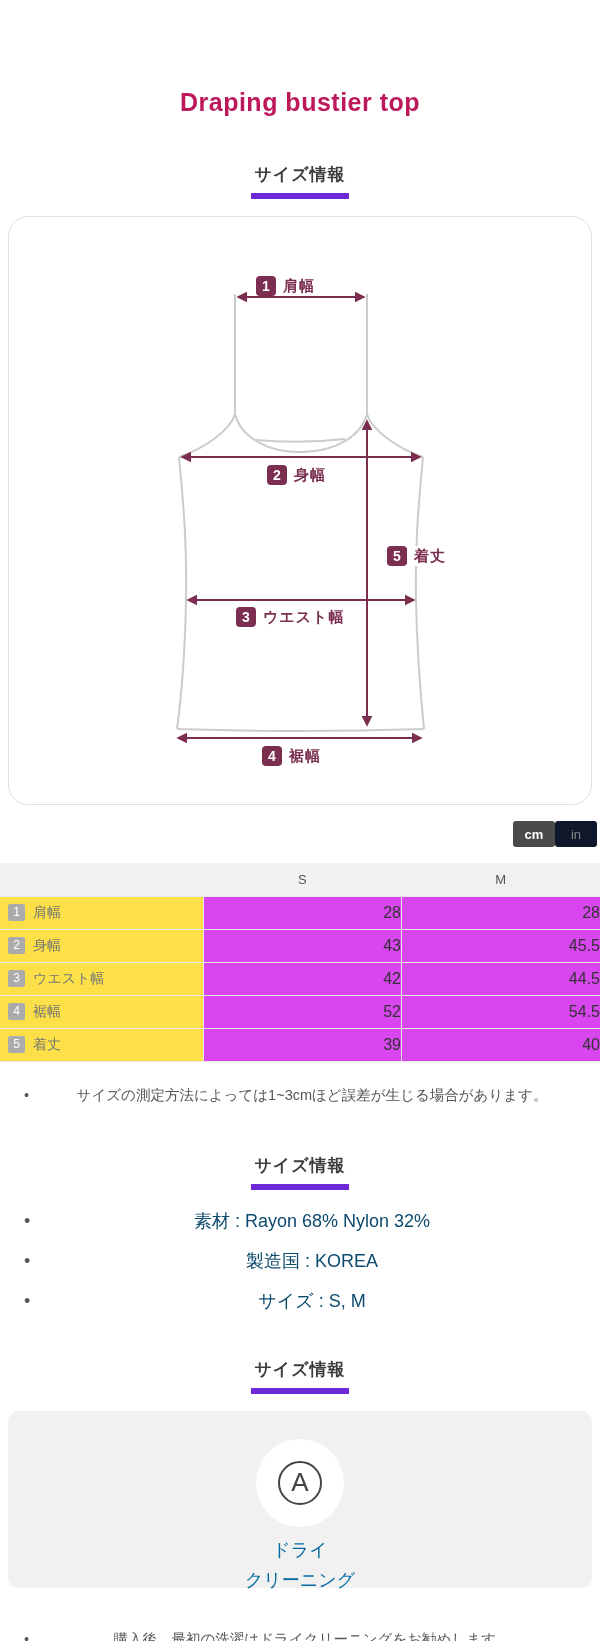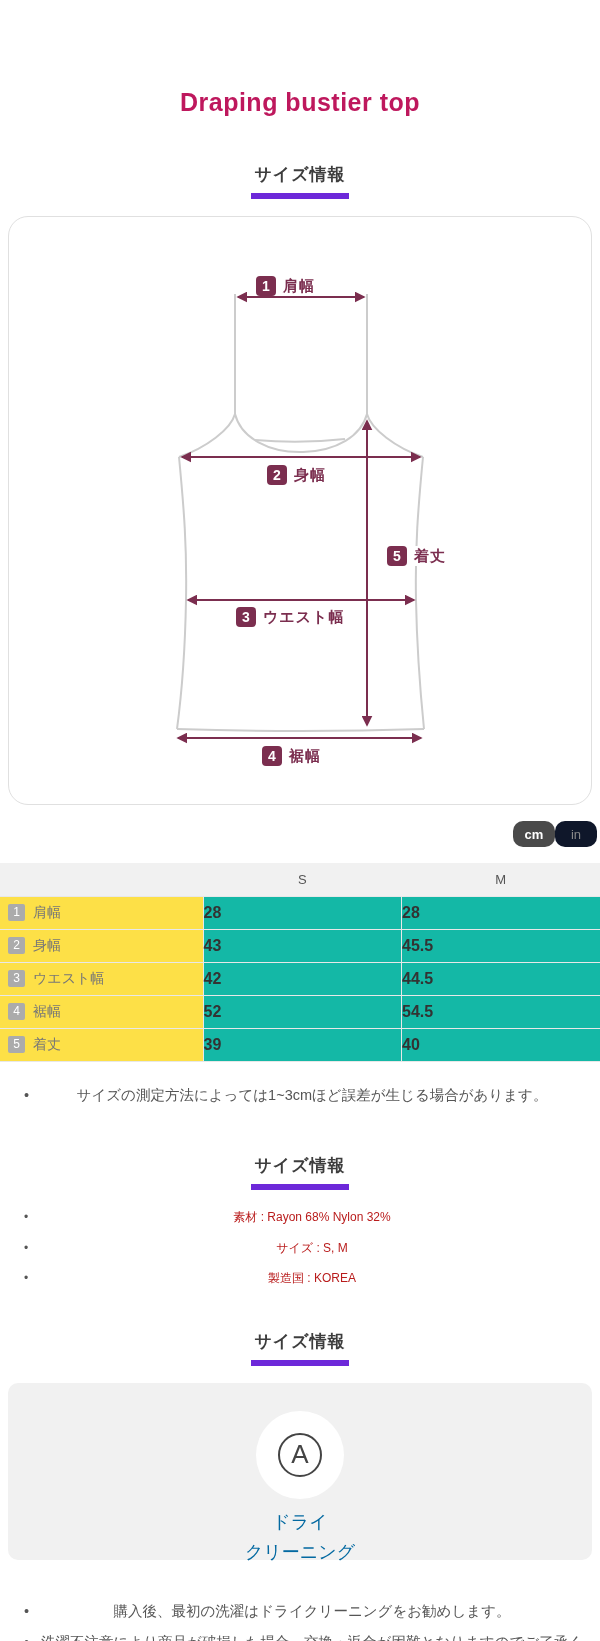--- a/index.html
+++ b/index.html
@@ -75,21 +75,21 @@
     display: flex;
     justify-content: flex-end;
     margin: 16px 3px 0 0;
   }
   .unit-btn {
     width: 42px; height: 26px;
     border: none;
     font-family: inherit;
     font-size: 13px;
     cursor: pointer;
-    border-radius: 10px;
+    border-radius: 3px;
   }
   .unit-btn.active { background: #4a4a4a; color: #fff; font-weight: bold; }
   .unit-btn.inactive { background: #0f172a; color: #888; font-weight: normal; }
 
   
   .size-table {
     width: 600px;
     margin-top: 16px;
     border-collapse: collapse;
     table-layout: fixed;
@@ -102,24 +102,24 @@
   }
   .size-table thead th { background: #f1f1f1; font-size: 13px; color: #555; text-align: center; }
   .size-table td.row-label {
     background: #fde047;
     font-size: 14px;
     color: #777;
     text-align: left;
     padding-left: 8px;
   }
   .size-table td.val {
-    background: #14b8a6;
-    text-align: left;
+    background: #d946ef;
+    text-align: right;
     font-size: 16px;
-    font-weight: 700;
+    font-weight: 400;
     color: #333;
     border-left: 1px solid #e8e8e8;
   }
   .row-badge {
     display: inline-block;
     width: 17px; height: 17px;
     line-height: 17px;
     text-align: center;
     background: #ababab;
     color: #fff;
@@ -142,21 +142,21 @@
     text-align: center;
   }
   .note-list li::before {
     content: "\2022";
     position: absolute;
     left: 24px;
     color: #555;
   }
   .table-note { margin-top: 22px; }
   .info-list { margin-top: 18px; }
-  .info-list li { font-size: 12px; color: #b91c1c; margin-bottom: 12px; }
+  .info-list li { font-size: 18px; color: #0c4a6e; margin-bottom: 12px; }
   .mt-heading2 { margin-top: 48px; }
   .mt-heading3 { margin-top: 42px; }
 
   
   .care-panel {
     margin: 17px 8px 0 8px;
     width: 584px;
     height: 177px;
     background: #f1f1f1;
     border-radius: 10px;
@@ -293,22 +293,22 @@
 
 <ul class="note-list table-note">
   <li>サイズの測定方法によっては1~3cmほど誤差が生じる場合があります。</li>
 </ul>
 
 <div class="section-heading-wrap mt-heading2">
   <div class="section-heading">サイズ情報</div>
 </div>
 <ul class="note-list info-list">
   <li>素材 : Rayon 68% Nylon 32%</li>
+  <li>製造国 : KOREA</li>
   <li>サイズ : S, M</li>
-  <li>製造国 : KOREA</li>
 </ul>
 
 <div class="section-heading-wrap mt-heading3">
   <div class="section-heading">サイズ情報</div>
 </div>
 <div class="care-panel">
   <div class="care-circle">
     <div class="care-symbol">A</div>
   </div>
   <div class="care-label">

